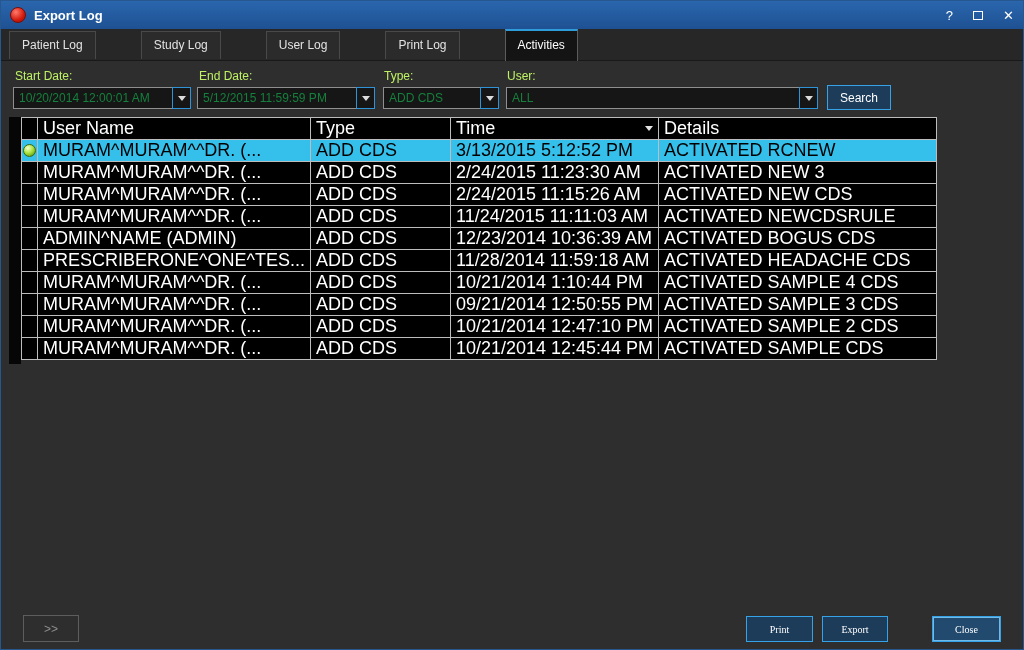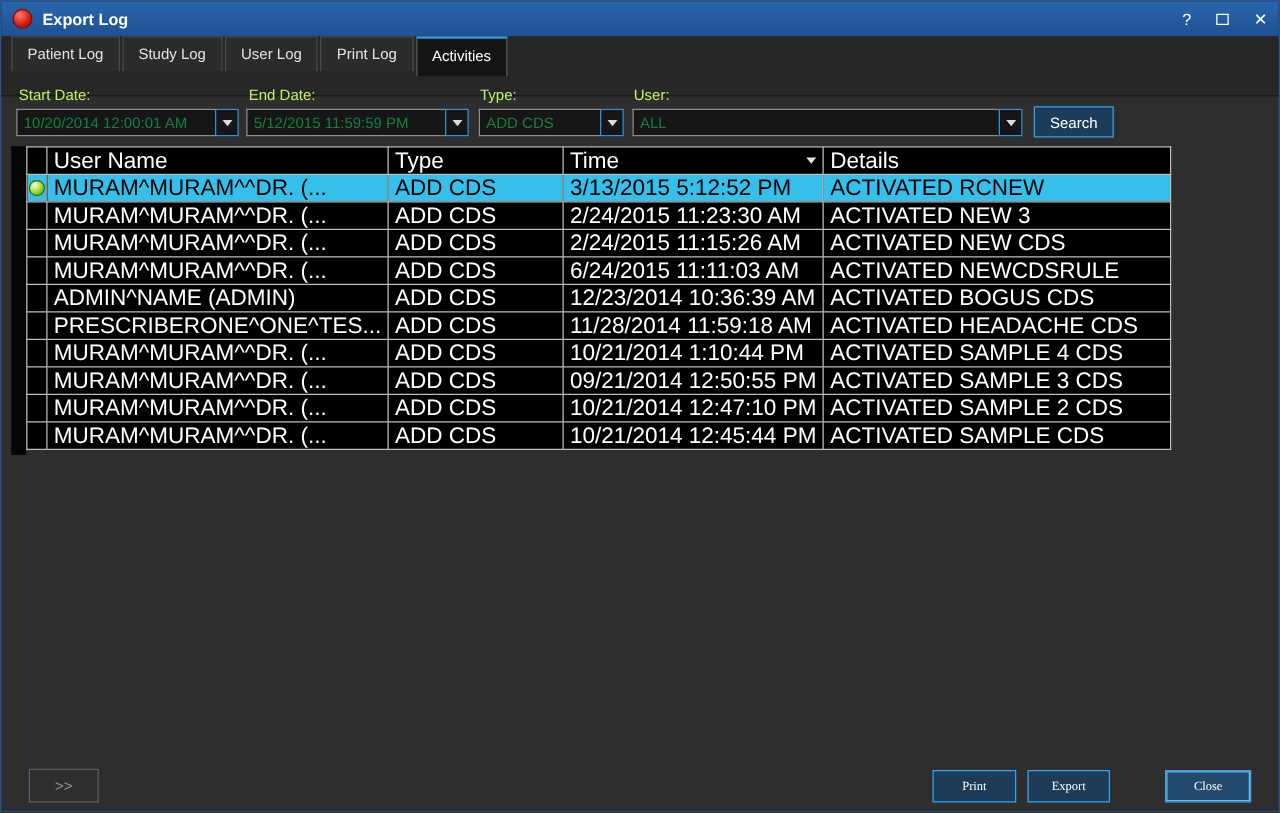--- a/index.html
+++ b/index.html
@@ -22,23 +22,23 @@
     background:radial-gradient(circle at 35% 30%, #ff7a6a, #d2190c 60%, #8c0e05);
     border:1px solid #7c0d05; margin-right:8px; flex:0 0 auto;
   }
   .window-title { color:#fff; font-size:13px; font-weight:bold; }
   .win-controls { margin-left:auto; display:flex; align-items:center; gap:20px; }
   .win-btn { color:#fff; font-size:13px; line-height:1; cursor:default; }
   .maximize-icon { width:10px; height:9px; border:1px solid #fff; }
 
   
   .tabstrip {
-    position:absolute; top:28px; left:0; right:0; height:48px;
+    position:absolute; top:28px; left:0; right:0; height:32px;
     background:#272727; border-bottom:1px solid #191919;
-    display:flex; align-items:flex-start; padding-left:8px;
+    display:flex; align-items:center; padding-left:8px;gap:43px;
   }
   .tab {
     font-size:12px; color:#e2e2e2; background:#2b2b2b;
     border:1px solid #494949; border-bottom:none;
     padding:6px 12px 7px; margin-right:2px; position:relative;
   }
   .tab.active {
     background:#141414; color:#fff; border-color:#5c5c5c;
     border-top:2px solid #2f9bd8; padding-top:7px; padding-bottom:9px;
     margin-bottom:-1px;
@@ -219,21 +219,21 @@
       <td class="sel"></td>
       <td class="c-user">MURAM^MURAM^^DR. (...</td>
       <td class="c-type">ADD CDS</td>
       <td class="c-time">2/24/2015 11:15:26 AM</td>
       <td class="c-details">ACTIVATED NEW CDS</td>
     </tr>
           <tr>
       <td class="sel"></td>
       <td class="c-user">MURAM^MURAM^^DR. (...</td>
       <td class="c-type">ADD CDS</td>
-      <td class="c-time">6/24/2015 11:11:03 AM</td>
+      <td class="c-time">11/24/2015 11:11:03 AM</td>
       <td class="c-details">ACTIVATED NEWCDSRULE</td>
     </tr>
           <tr>
       <td class="sel"></td>
       <td class="c-user">ADMIN^NAME (ADMIN)</td>
       <td class="c-type">ADD CDS</td>
       <td class="c-time">12/23/2014 10:36:39 AM</td>
       <td class="c-details">ACTIVATED BOGUS CDS</td>
     </tr>
           <tr>

